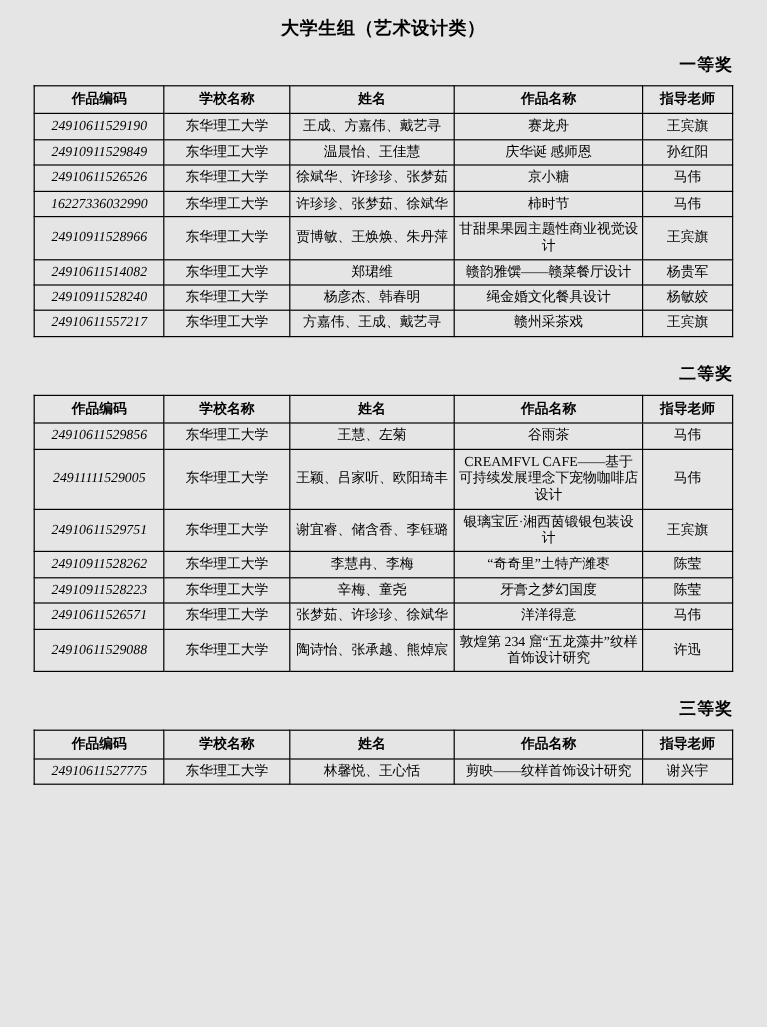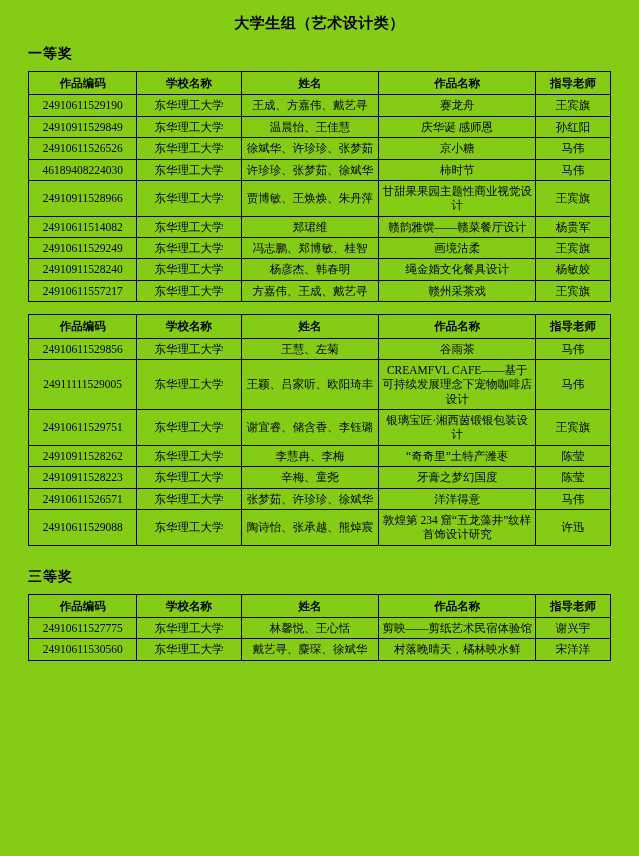--- a/index.html
+++ b/index.html
@@ -10,31 +10,31 @@
   body {
     width: 639px;
     font-family: "Liberation Serif", "DejaVu Serif", serif;
     color: #000000;
   }
   .page {
     width: 639px;
     min-height: 856px;
     box-sizing: border-box;
     padding: 10px 28px 0 28px;
-    background: #84cc16;
+    background: #e5e5e5;
   }
   .doc-title {
     text-align: center;
     font-size: 15px;
     font-weight: bold;
     letter-spacing: 0.5px;
     margin: 4px 0 12px 0;
   }
   .section-title {
-    text-align: left;
+    text-align: right;
     font-size: 14px;
     font-weight: bold;
     margin: 10px 0 8px 0;
     letter-spacing: 1px;
   }
   table.award {
     border-collapse: collapse;
     width: 100%;
     table-layout: fixed;
     margin-bottom: 4px;
@@ -52,21 +52,21 @@
     font-weight: bold;
     font-size: 11.5px;
     padding: 4px 2px;
     margin-left: 11px;
   }
   .col-code  { width: 104px; }
   .col-school{ width: 100px; }
   .col-name  { width: 132px; }
   .col-work  { width: 150px; }
   .col-teach { width: 72px; }
-  td.code { font-family: "Liberation Serif", serif; letter-spacing: 0px; }
+  td.code { font-family: "Liberation Serif", serif; letter-spacing: 0px; font-style: italic; }
   .spacer { height: 8px; }
 </style>
 </head>
 <body>
 
 <div class="page">
 
   <div class="doc-title">大学生组（艺术设计类）</div>
 
   <div>
@@ -104,68 +104,62 @@
           <td>孙红阳</td>
         </tr>
         <tr>
           <td class="code">24910611526526</td>
           <td>东华理工大学</td>
           <td>徐斌华、许珍珍、张梦茹</td>
           <td>京小糖</td>
           <td>马伟</td>
         </tr>
         <tr>
-          <td class="code">46189408224030</td>
+          <td class="code">16227336032990</td>
           <td>东华理工大学</td>
           <td>许珍珍、张梦茹、徐斌华</td>
           <td>柿时节</td>
           <td>马伟</td>
         </tr>
         <tr>
           <td class="code">24910911528966</td>
           <td>东华理工大学</td>
           <td>贾博敏、王焕焕、朱丹萍</td>
           <td>甘甜果果园主题性商业视觉设计</td>
           <td>王宾旗</td>
         </tr>
         <tr>
           <td class="code">24910611514082</td>
           <td>东华理工大学</td>
           <td>郑珺维</td>
           <td>赣韵雅馔——赣菜餐厅设计</td>
           <td>杨贵军</td>
         </tr>
         <tr>
-          <td class="code">24910611529249</td>
-          <td>东华理工大学</td>
-          <td>冯志鹏、郑博敏、桂智</td>
-          <td>画境沽柔</td>
-          <td>王宾旗</td>
-        </tr>
-        <tr>
           <td class="code">24910911528240</td>
           <td>东华理工大学</td>
           <td>杨彦杰、韩春明</td>
           <td>绳金婚文化餐具设计</td>
           <td>杨敏姣</td>
         </tr>
         <tr>
           <td class="code">24910611557217</td>
           <td>东华理工大学</td>
           <td>方嘉伟、王成、戴艺寻</td>
           <td>赣州采茶戏</td>
           <td>王宾旗</td>
         </tr>
       </tbody>
     </table>
   </div>
 
   <div class="spacer"></div>
 
   <div>
+    <div class="section-title">二等奖</div>
     <table class="award">
       <colgroup>
         <col class="col-code">
           <col class="col-school">
           <col class="col-name">
           <col class="col-work">
           <col class="col-teach">
       </colgroup>
       <thead>
         <tr>
@@ -249,27 +243,20 @@
           <th>姓名</th>
           <th>作品名称</th>
           <th>指导老师</th>
         </tr>
       </thead>
       <tbody>
         <tr>
           <td class="code">24910611527775</td>
           <td>东华理工大学</td>
           <td>林馨悦、王心恬</td>
-          <td>剪映——剪纸艺术民宿体验馆</td>
+          <td>剪映——纹样首饰设计研究</td>
           <td>谢兴宇</td>
-        </tr>
-        <tr>
-          <td class="code">24910611530560</td>
-          <td>东华理工大学</td>
-          <td>戴艺寻、麋琛、徐斌华</td>
-          <td>村落晚晴天，橘林映水鲜</td>
-          <td>宋洋洋</td>
         </tr>
       </tbody>
     </table>
   </div>
 
 </div>
 
 </body></html>

